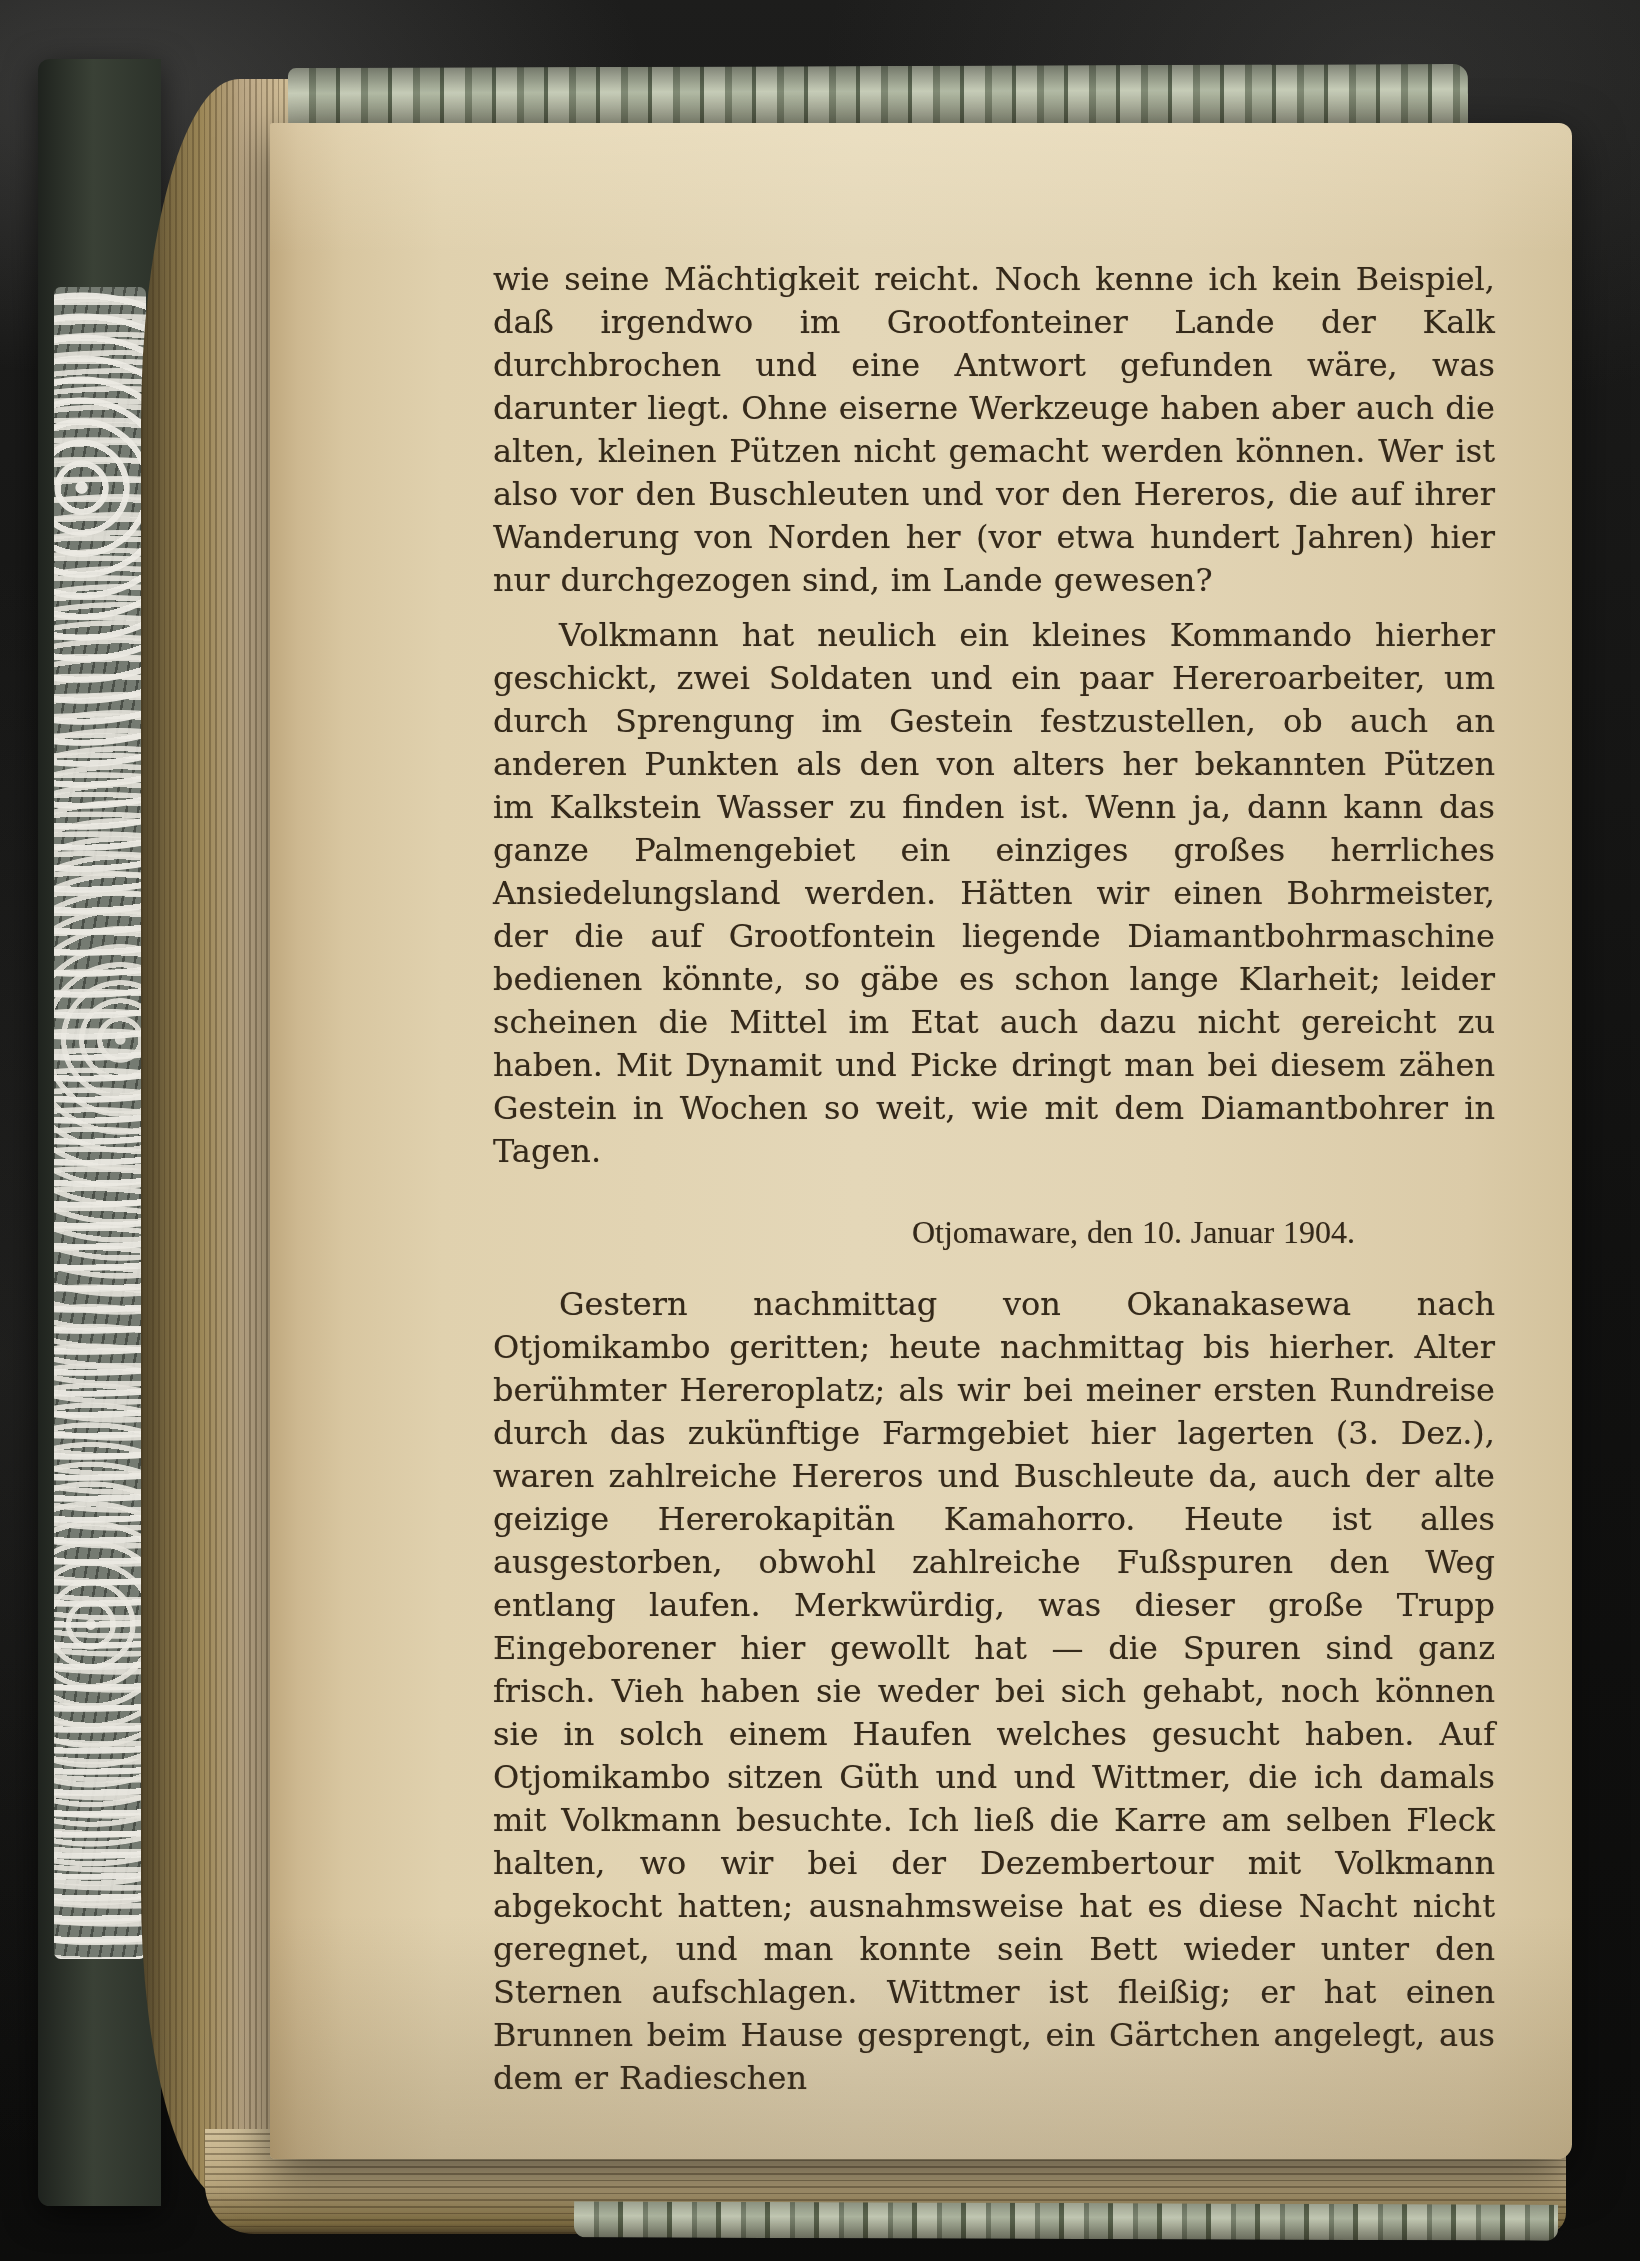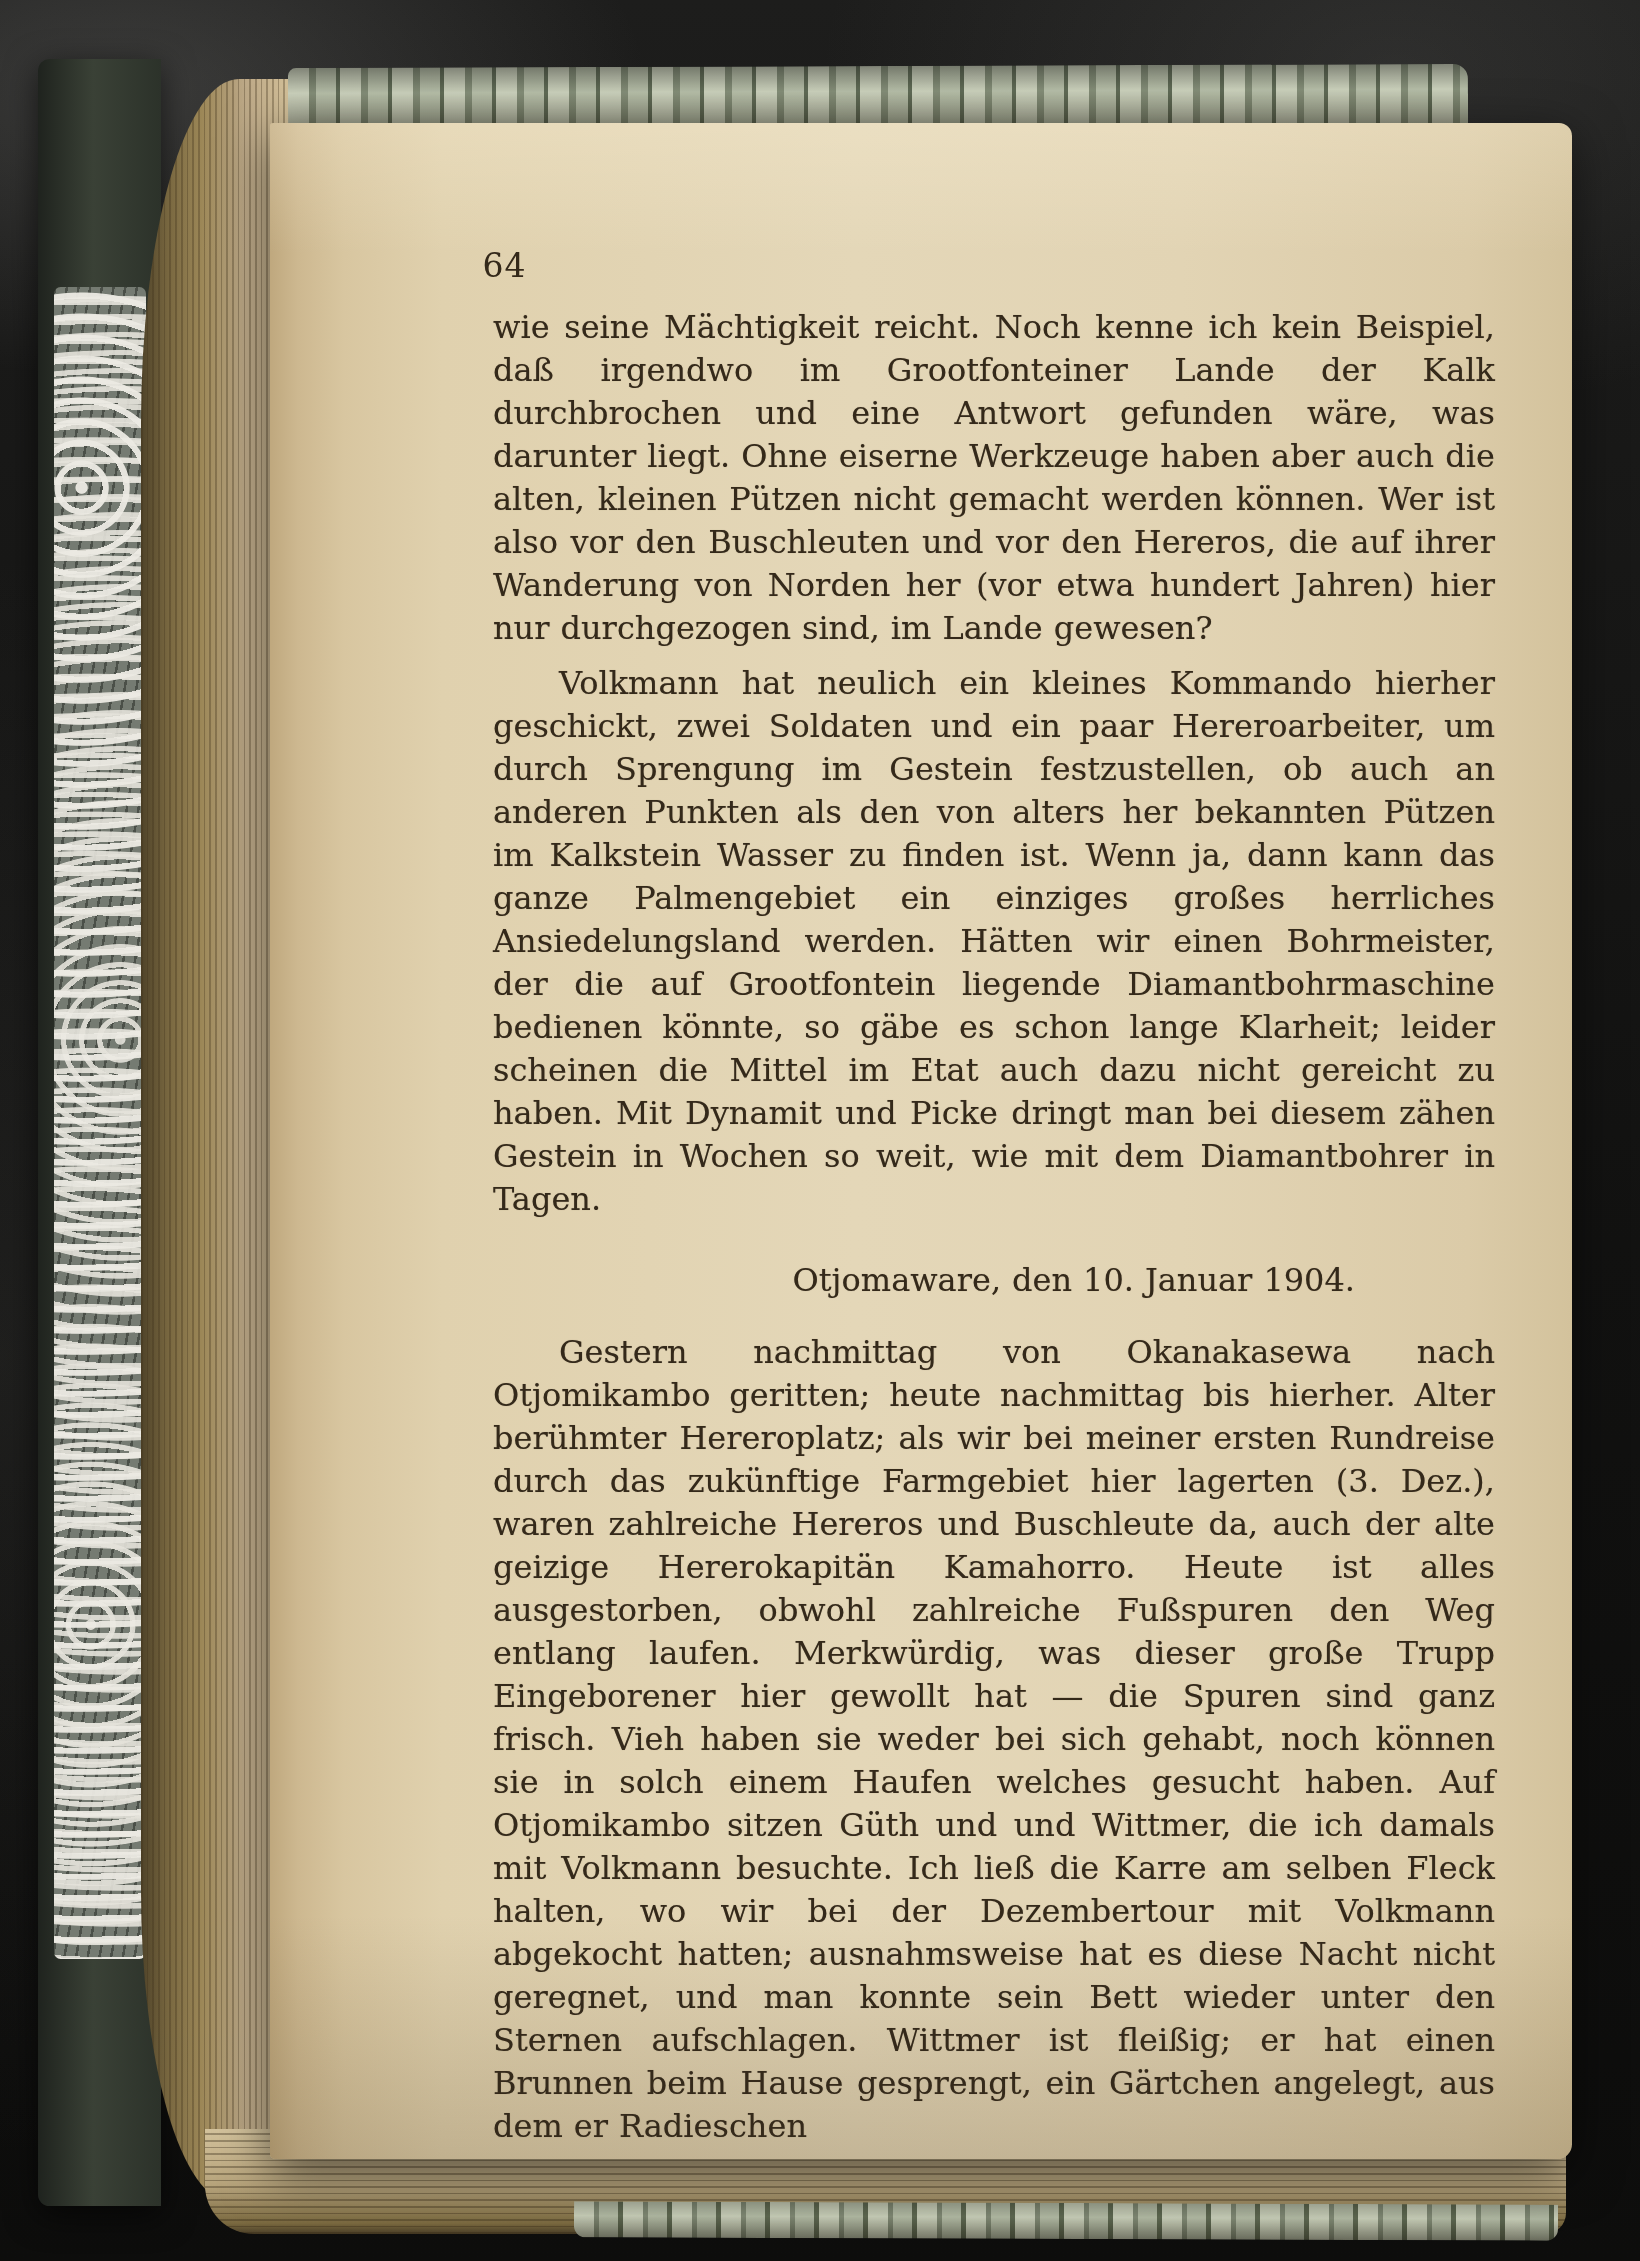--- a/index.html
+++ b/index.html
@@ -81,36 +81,36 @@
     font-size:32px; line-height:43px;
     text-align:justify;
     text-shadow:0 0 0.8px rgba(52,41,26,0.35);
     word-spacing:0.8px;
   }
   .para { margin:12px; }
   .para.indent { text-indent:66px; }
   .dateline {
     margin:38px 152px 29px 0;
     text-align:right;
+    font-family:Liberation Serif, serif;
   }
 </style>
 </head>
 <body>
 
 <div class="scene">
 
   <div class="cover-edge"></div>
   <div class="marbled"></div>
   <div class="page-fan"></div>
   <div class="top-edge"></div>
   <div class="bottom-edge"></div>
   <div class="bottom-pattern"></div>
 
   <div class="page">
-    <div class="page-number">64</div>
 
     <div class="text-block">
       <p class="para">wie seine Mächtigkeit reicht. Noch kenne ich kein Beispiel, daß irgendwo im Grootfonteiner Lande der Kalk durchbrochen und eine Antwort gefunden wäre, was darunter liegt. Ohne eiserne Werkzeuge haben aber auch die alten, kleinen Pützen nicht gemacht werden können. Wer ist also vor den Buschleuten und vor den Hereros, die auf ihrer Wanderung von Norden her (vor etwa hundert Jahren) hier nur durchgezogen sind, im Lande gewesen?</p>
       <p class="para indent">Volkmann hat neulich ein kleines Kommando hierher geschickt, zwei Soldaten und ein paar Hereroarbeiter, um durch Sprengung im Gestein festzustellen, ob auch an anderen Punkten als den von alters her bekannten Pützen im Kalkstein Wasser zu finden ist. Wenn ja, dann kann das ganze Palmengebiet ein einziges großes herrliches Ansiedelungsland werden. Hätten wir einen Bohrmeister, der die auf Grootfontein liegende Diamantbohrmaschine bedienen könnte, so gäbe es schon lange Klarheit; leider scheinen die Mittel im Etat auch dazu nicht gereicht zu haben. Mit Dynamit und Picke dringt man bei diesem zähen Gestein in Wochen so weit, wie mit dem Diamantbohrer in Tagen.</p>
       <p class="dateline">Otjomaware, den 10. Januar 1904.</p>
       <p class="para indent">Gestern nachmittag von Okanakasewa nach Otjomikambo geritten; heute nachmittag bis hierher. Alter berühmter Hereroplatz; als wir bei meiner ersten Rundreise durch das zukünftige Farmgebiet hier lagerten (3. Dez.), waren zahlreiche Hereros und Buschleute da, auch der alte geizige Hererokapitän Kamahorro. Heute ist alles ausgestorben, obwohl zahlreiche Fußspuren den Weg entlang laufen. Merkwürdig, was dieser große Trupp Eingeborener hier gewollt hat — die Spuren sind ganz frisch. Vieh haben sie weder bei sich gehabt, noch können sie in solch einem Haufen welches gesucht haben. Auf Otjomikambo sitzen Güth und und Wittmer, die ich damals mit Volkmann besuchte. Ich ließ die Karre am selben Fleck halten, wo wir bei der Dezembertour mit Volkmann abgekocht hatten; ausnahmsweise hat es diese Nacht nicht geregnet, und man konnte sein Bett wieder unter den Sternen aufschlagen. Wittmer ist fleißig; er hat einen Brunnen beim Hause gesprengt, ein Gärtchen angelegt, aus dem er Radieschen</p>
     </div>
   </div>
 
 </div>

